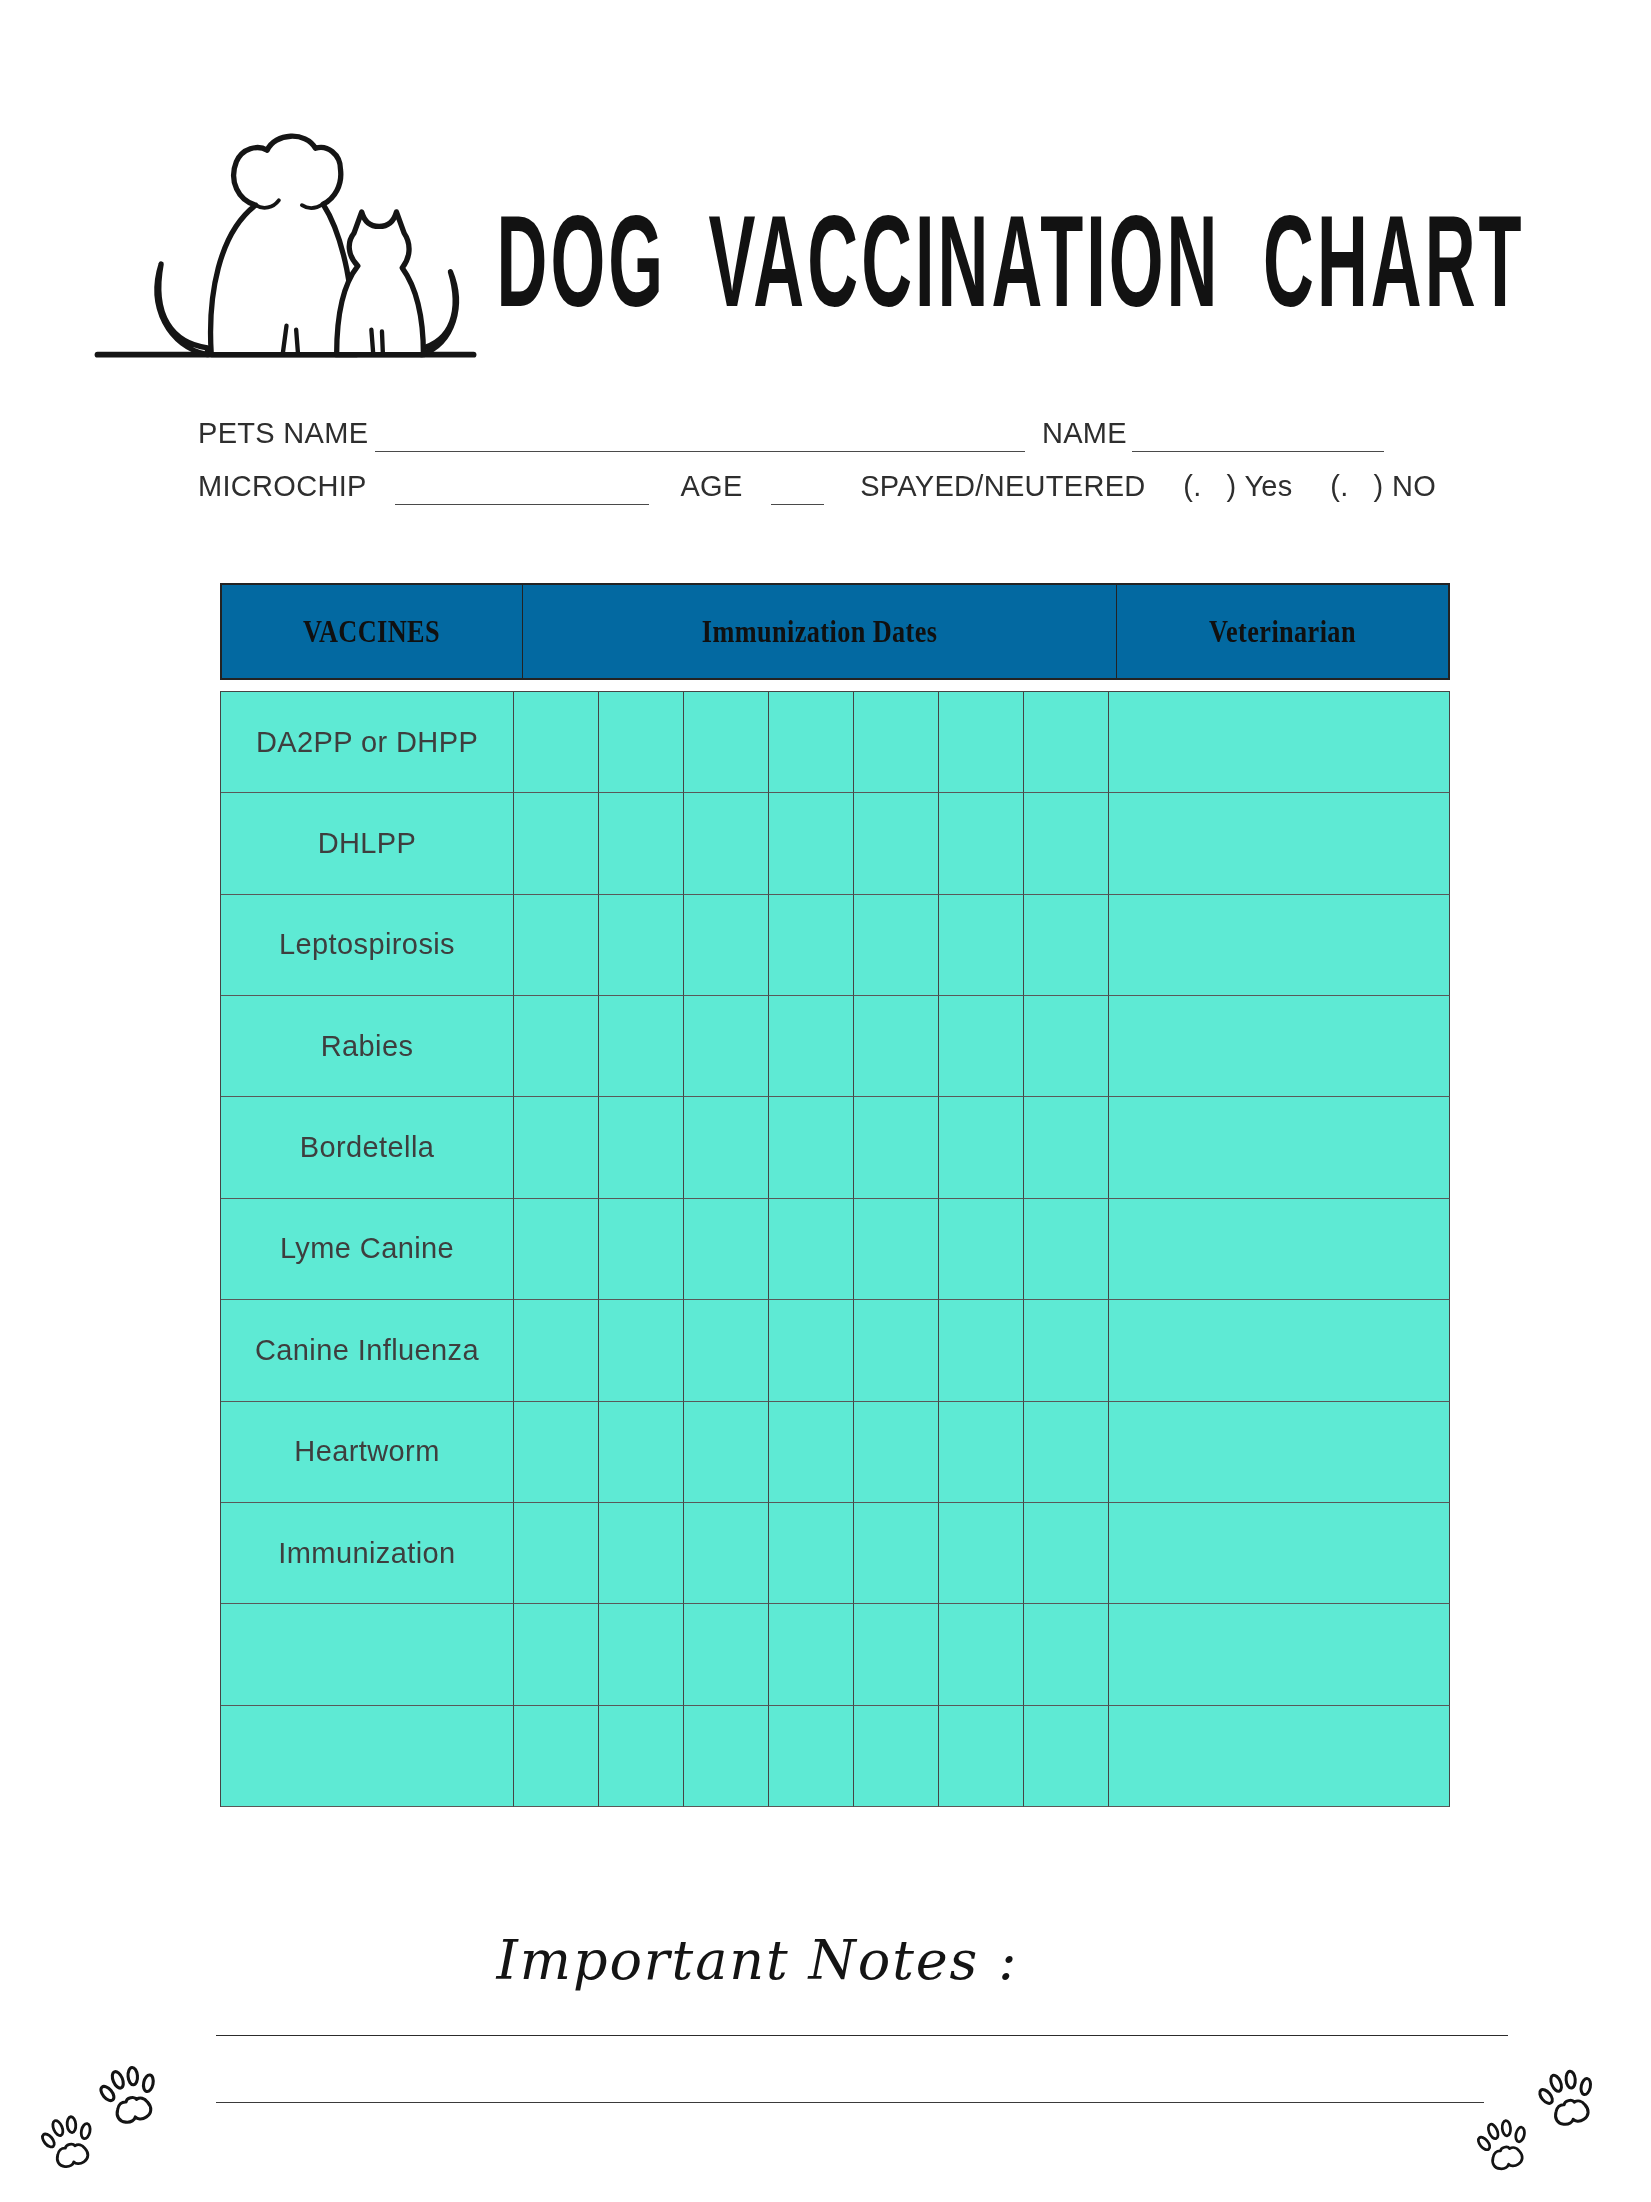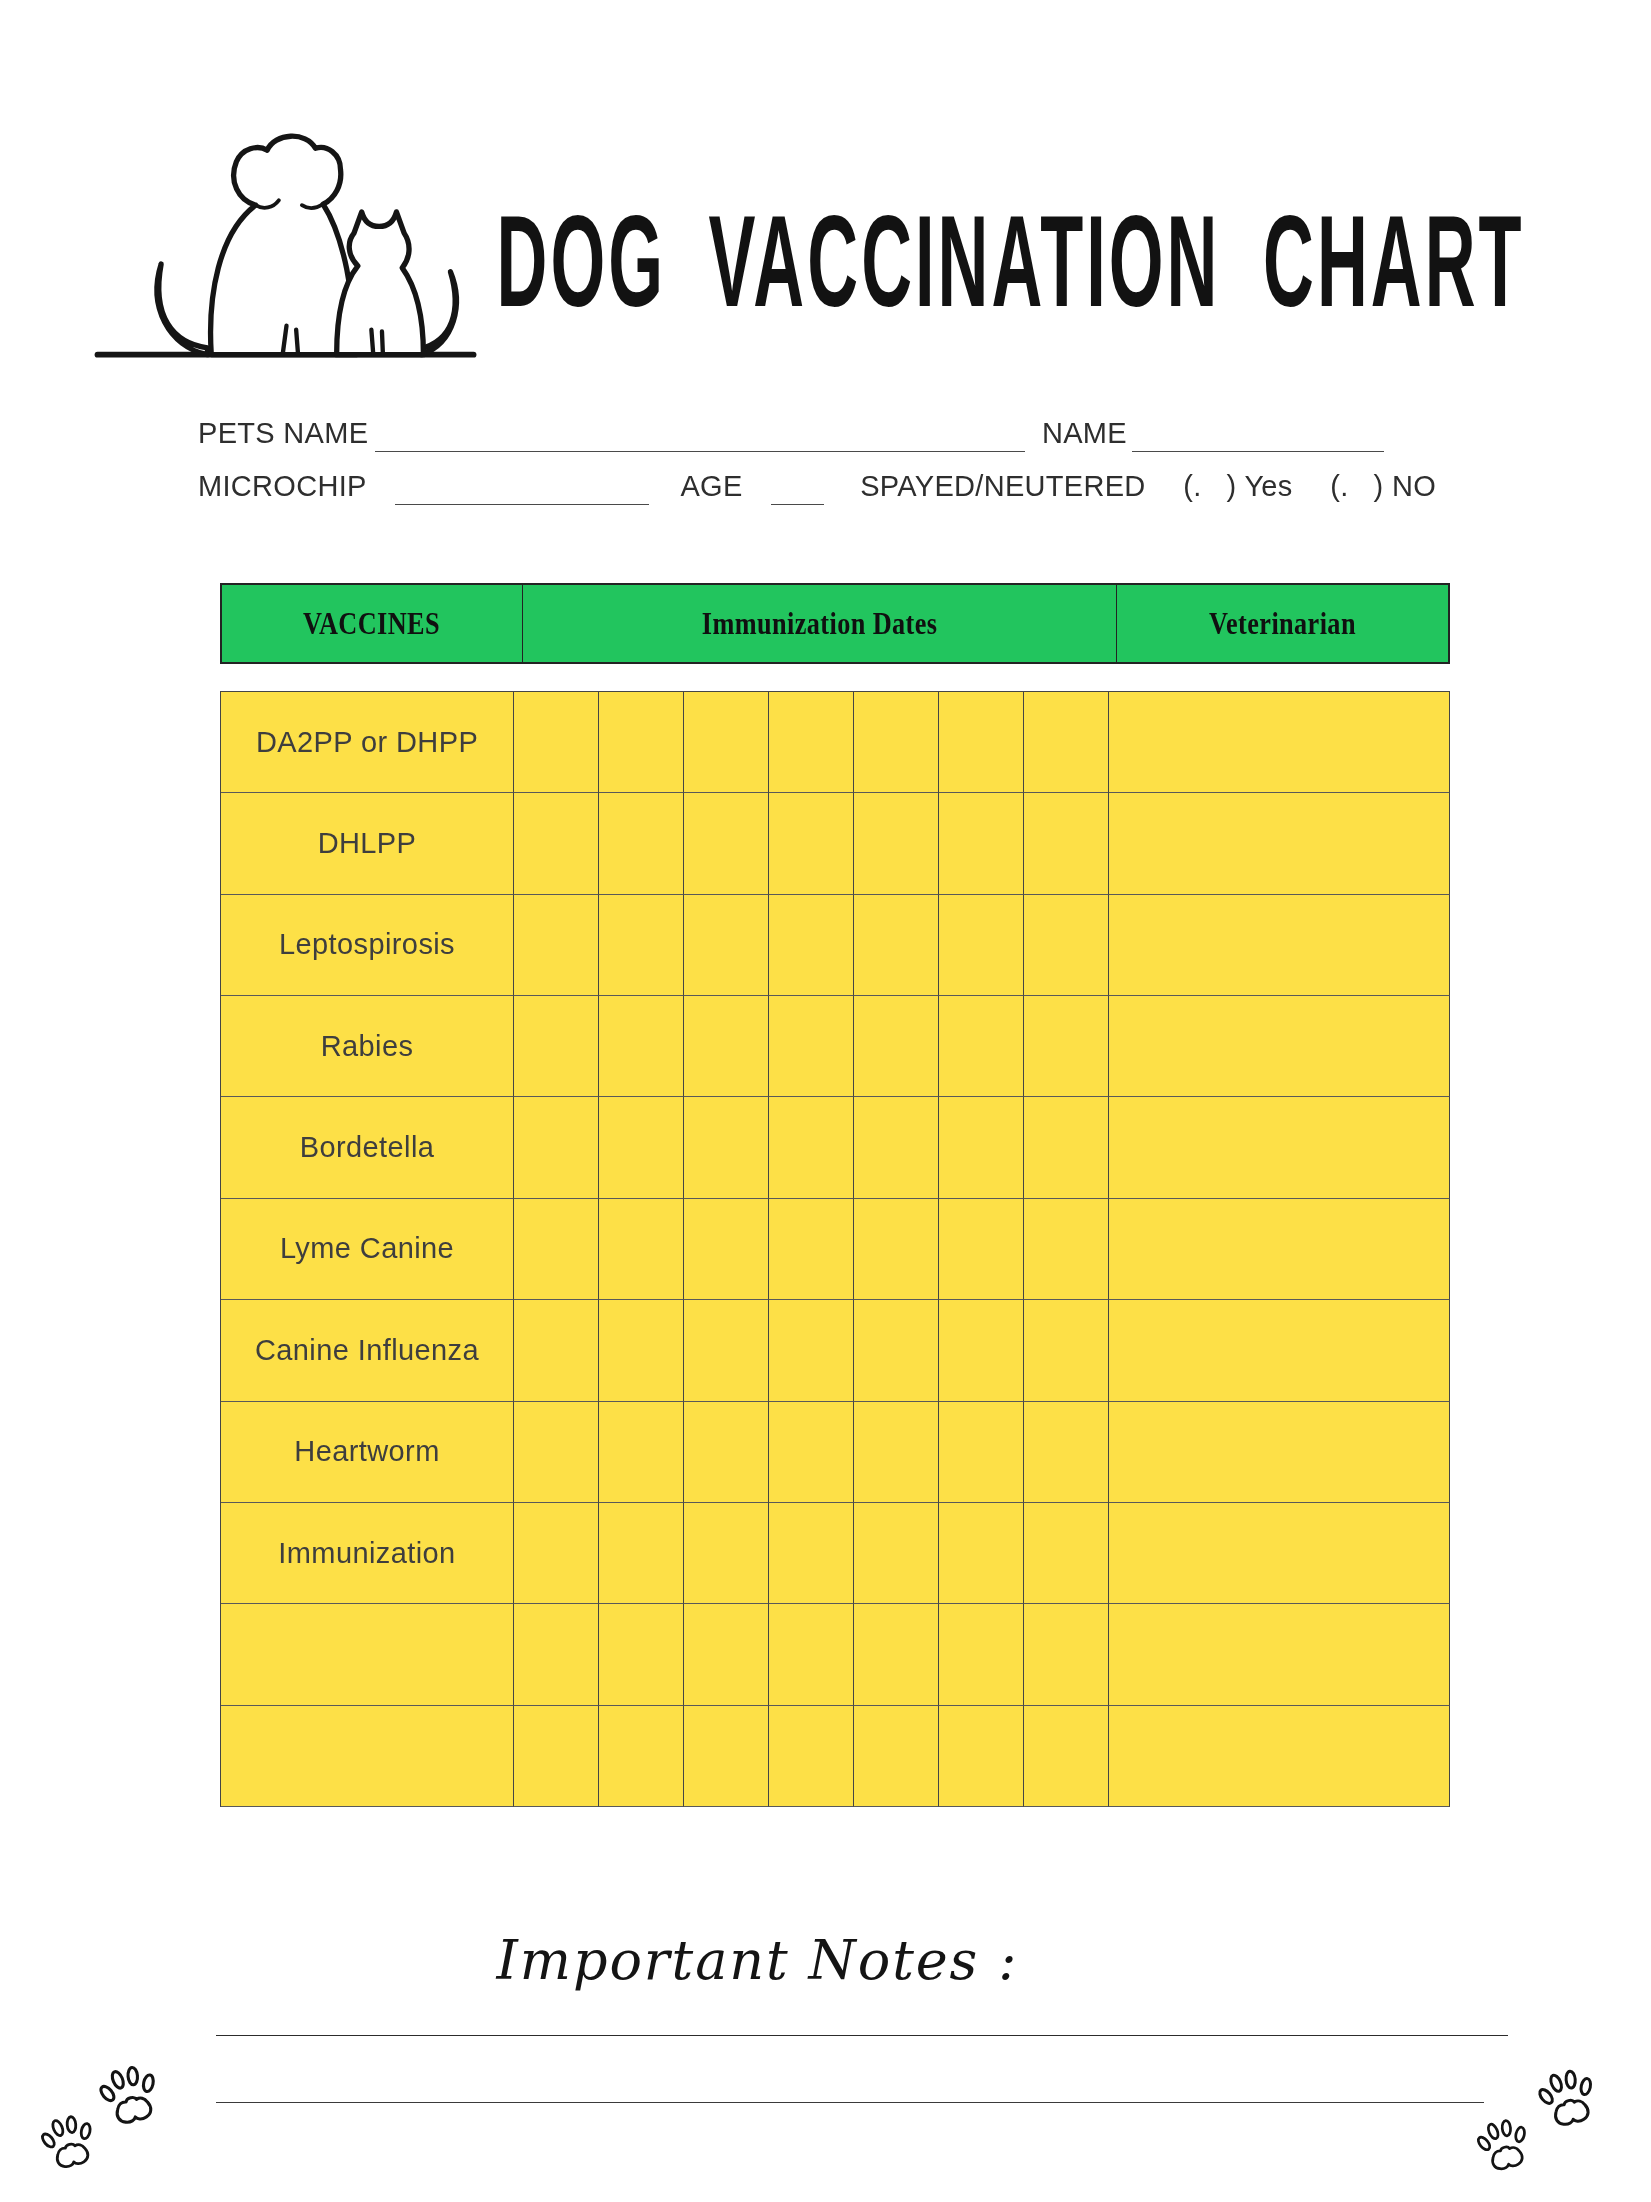--- a/index.html
+++ b/index.html
@@ -30,34 +30,34 @@
   .b-pets  { width:650px; margin-left:6.7px; }
   .lbl-breed { margin-left:17px; }
   .b-breed { flex:1; margin-left:4.8px; }
   .b-chip  { width:541px; }
   .lbl-age { margin-left:3.8px; }
   .b-age   { width:113px; }
   .lbl-spayed { margin-left:8.6px; }
   .opt { margin-left:9.6px; }
 
   
-  .vt-head { position:absolute; left:220px; top:583px; width:1230px; height:81px;
+  .vt-head { position:absolute; left:220px; top:583px; width:1230px; height:97px;
     display:grid; grid-template-columns:301px 594px 1fr;
-    border:2.4px solid #232323; box-sizing:border-box; background:#22c55e; }
+    border:2.4px solid #232323; box-sizing:border-box; background:#0369a1; }
   .hcell { display:flex; align-items:center; justify-content:center;
     border-right:1.9px solid #232323;
     font-family:"Liberation Serif", serif; font-weight:700; font-size:32px; color:#101010; }
   .hcell:last-child { border-right:none; }
   .hcell span { display:inline-block; transform:scaleX(0.82); letter-spacing:0.5px; white-space:nowrap; }
 
   
   .vt-body { position:absolute; left:220px; top:691px; width:1230px; height:1116px;
     display:grid; grid-template-columns:293px repeat(7, 85px) 1fr; grid-auto-rows:1fr;
     border-top:1.9px solid #454545; border-left:1.9px solid #454545;
-    box-sizing:border-box; background:#fde047; }
+    box-sizing:border-box; background:#5eead4; }
   .trow { display:contents; }
   .cell { border-right:1.4px solid #454545; border-bottom:1.9px solid #595959; box-sizing:border-box; }
   .vname { display:flex; align-items:center; justify-content:center;
     font-size:29px; font-weight:300; color:#3e3e3e; letter-spacing:0.4px; text-align:center; }
 
   
   .notes-heading { position:absolute; left:423px; top:1929px; width:669px; text-align:center;
     font-family:"DejaVu Serif", serif; font-style:italic; font-size:54px;
     letter-spacing:1.9px; color:#141414; }
   .note-line { position:absolute; height:0; border-top:1.9px solid #2c2c2c; }

